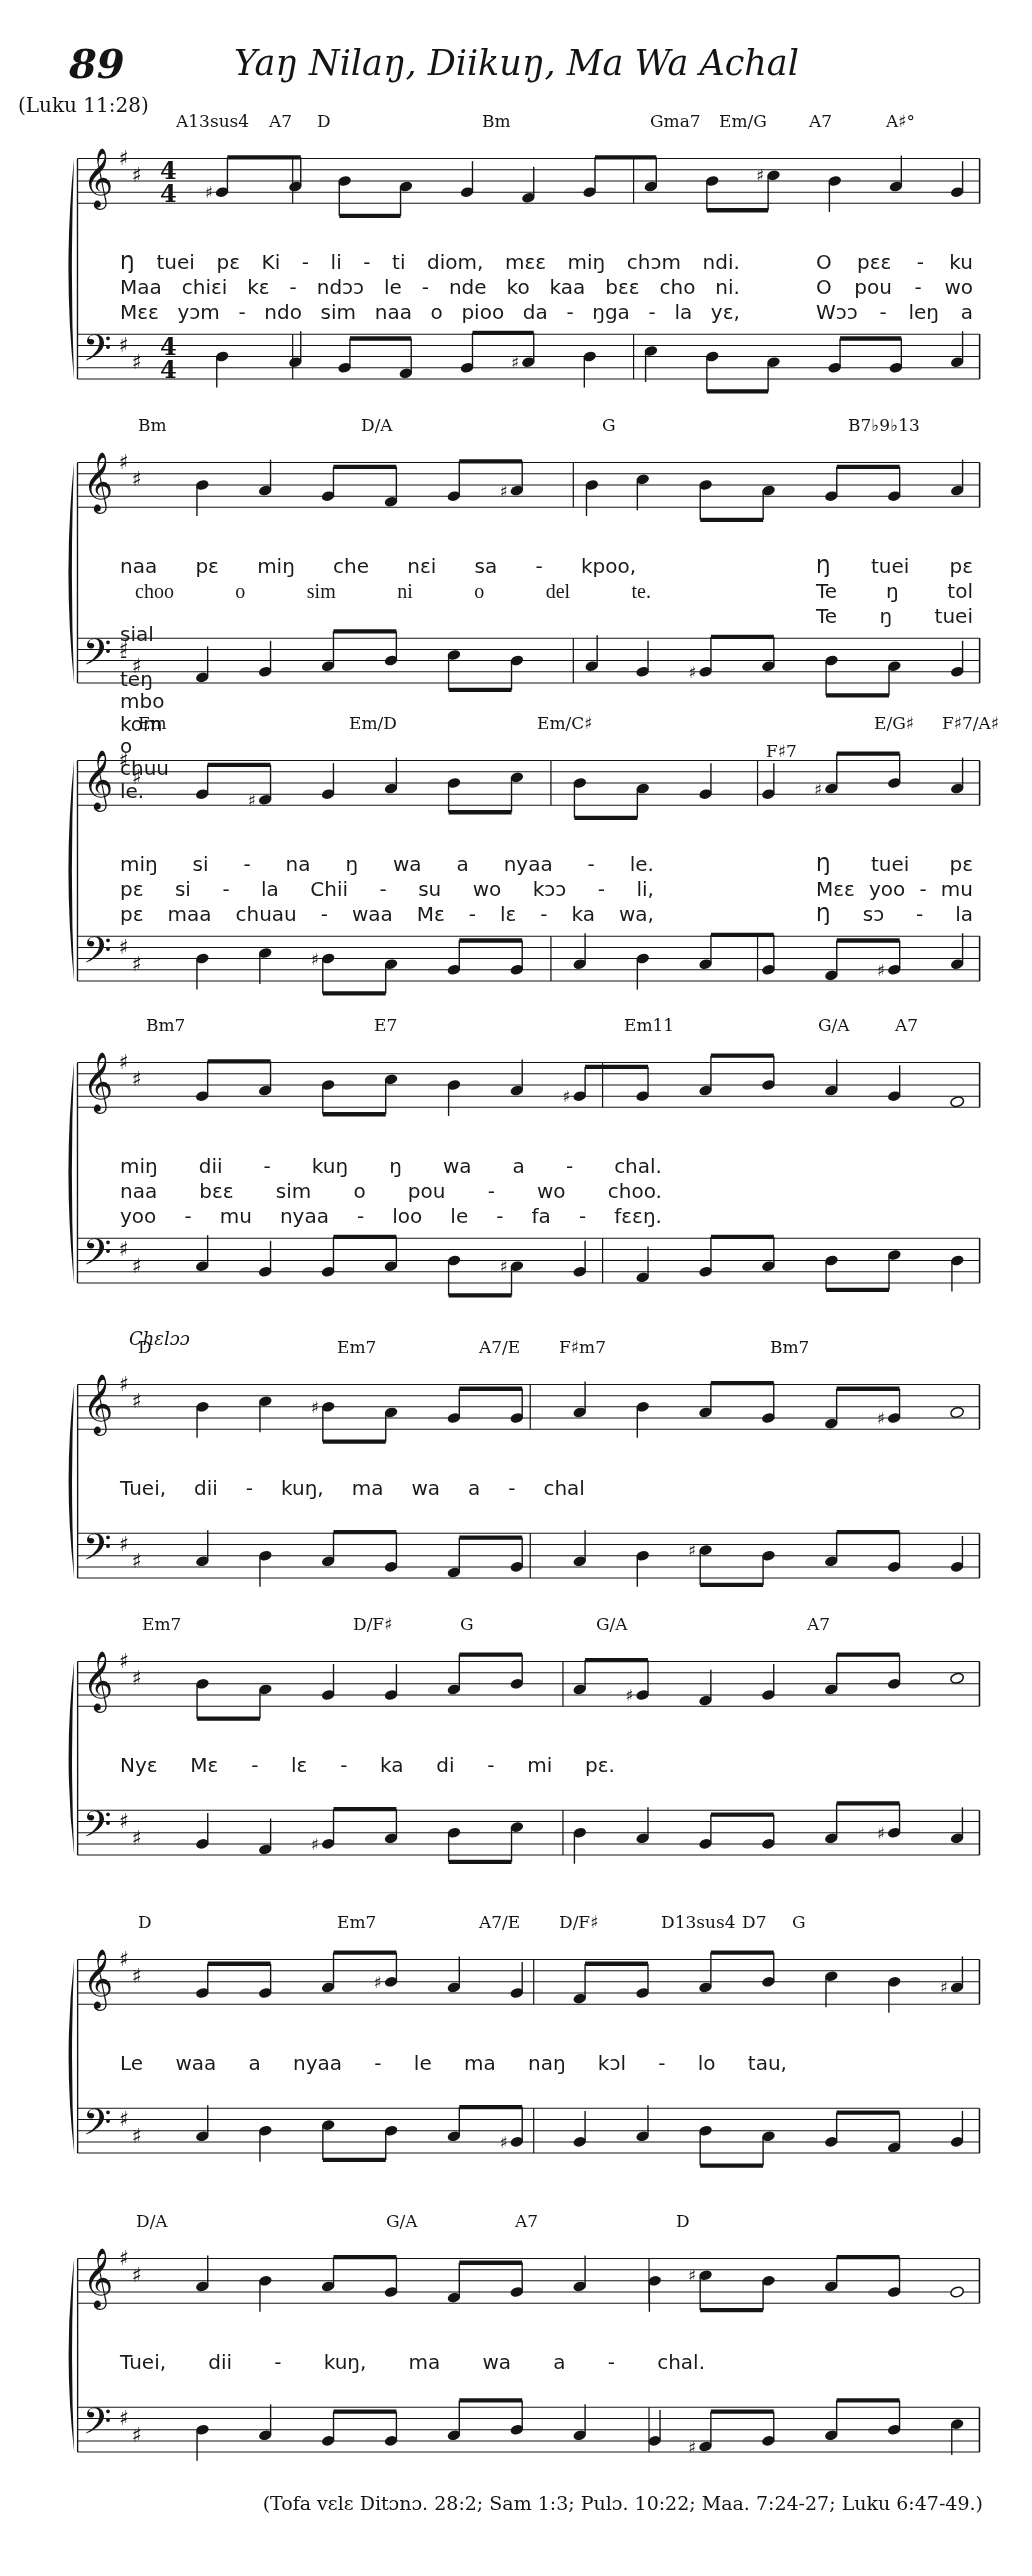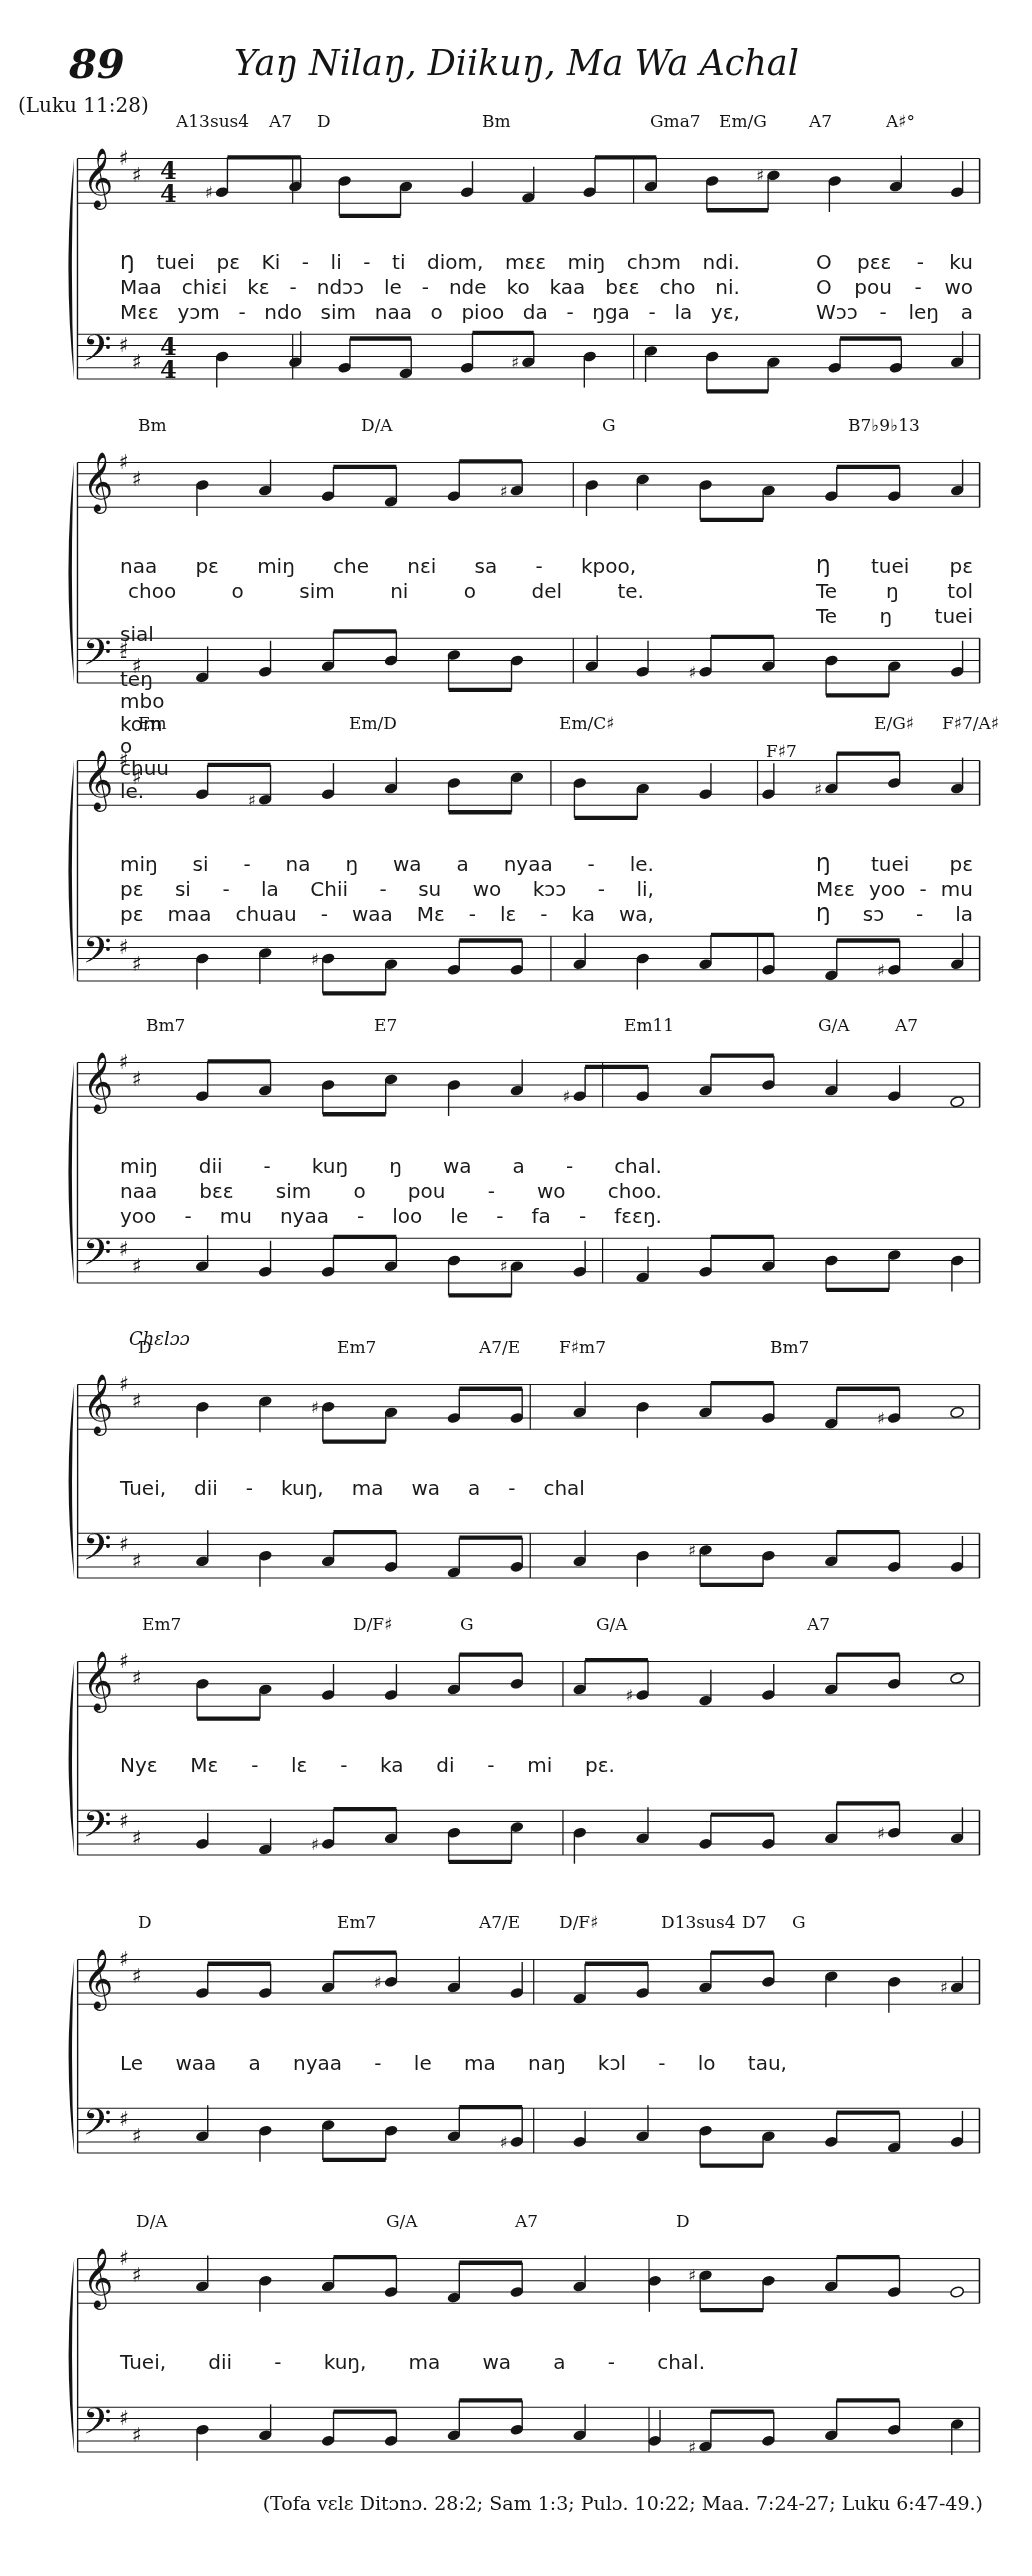--- a/index.html
+++ b/index.html
@@ -323,21 +323,21 @@
             <span>nɛi</span>
             <span>sa</span>
             <span>-</span>
             <span>kpoo,</span>
           </div>
           <div class="lyrline" style="top: 139px; left: 816px; width: 157px;">
             <span>Ŋ</span>
             <span>tuei</span>
             <span>pɛ</span>
           </div>
-          <div class="lyrline" style="top: 164px; left: 128px; width: 516px;">
+          <div class="lyrline" style="top: 164px; left: 135px; width: 516px; font-family: Liberation Serif, serif;">
             <span>choo</span>
             <span>o</span>
             <span>sim</span>
             <span>ni</span>
             <span>o</span>
             <span>del</span>
             <span>te.</span>
           </div>
           <div class="lyrline" style="top: 164px; left: 816px; width: 157px;">
             <span>Te</span>
@@ -449,21 +449,21 @@
           <line x1="898.95" y1="295" x2="898.95" y2="256.5" stroke="#141414" stroke-width="1.6"></line>
           <line x1="825.8666666666667" y1="256.5" x2="898.95" y2="256.5" stroke="#141414" stroke-width="5"></line>
           <line x1="972.0333333333334" y1="301.5" x2="972.0333333333334" y2="263" stroke="#141414" stroke-width="1.6"></line>
           <line x1="1045.1166666666666" y1="295" x2="1045.1166666666666" y2="263" stroke="#141414" stroke-width="1.6"></line>
           <line x1="972.0333333333334" y1="263" x2="1045.1166666666666" y2="263" stroke="#141414" stroke-width="5"></line>
           <line x1="1118.2" y1="288.5" x2="1118.2" y2="254.5" stroke="#141414" stroke-width="1.6"></line>
         </svg>
     <div class="chords">
           <span class="chord" style="left: 138px;">Em</span>
           <span class="chord" style="left: 349px;">Em/D</span>
-          <span class="chord" style="left: 559px;">Em/C♯</span>
+          <span class="chord" style="left: 537px;">Em/C♯</span>
           <span class="chord" style="left: 766px; margin-top: 28px;">F♯7</span>
           <span class="chord" style="left: 874px;">E/G♯</span>
           <span class="chord" style="left: 942px;">F♯7/A♯</span>
         </div>
     <div class="lyrics">
           <div class="lyrline" style="top: 139px; left: 120px; width: 534px;">
             <span>miŋ</span>
             <span>si</span>
             <span>-</span>
             <span>na</span>

